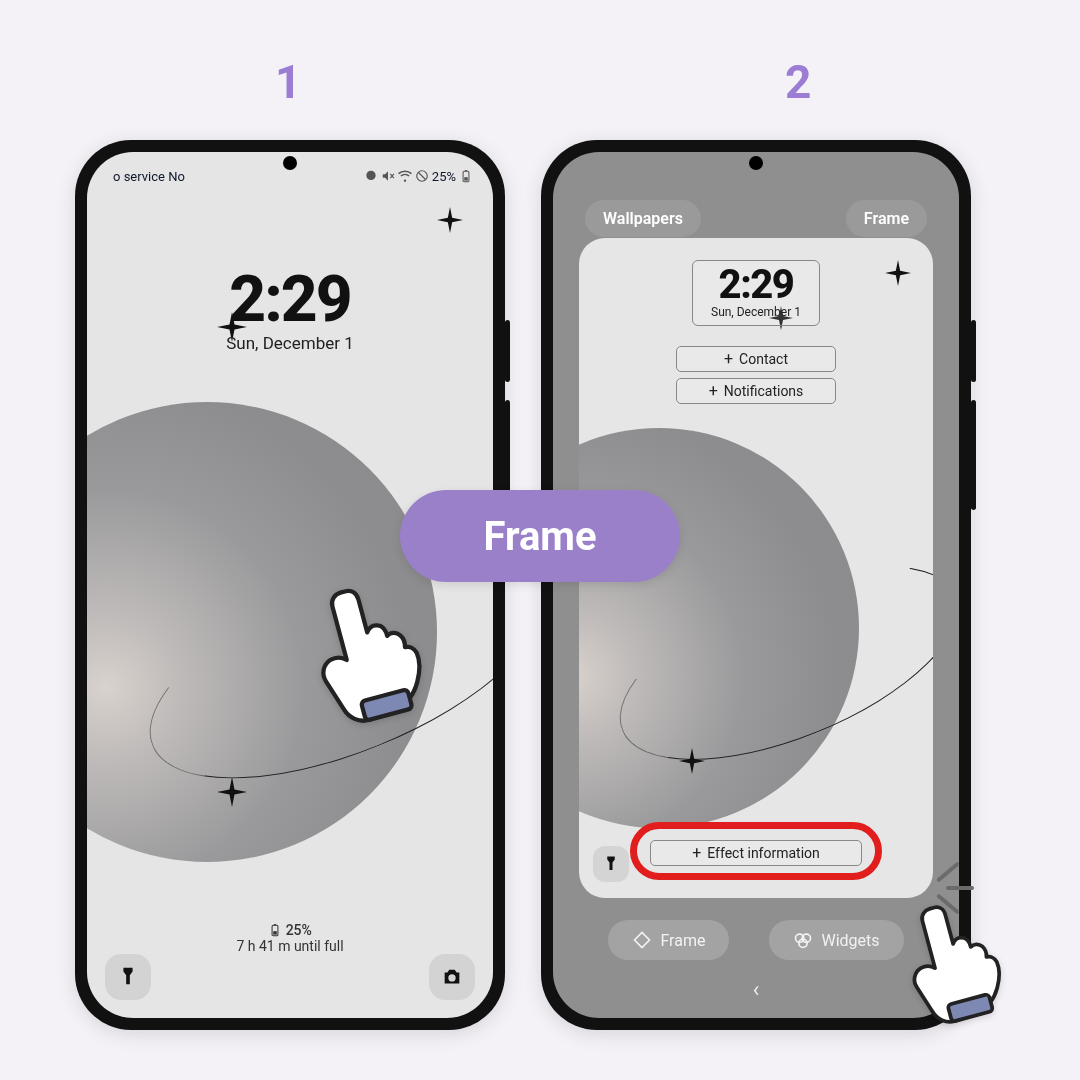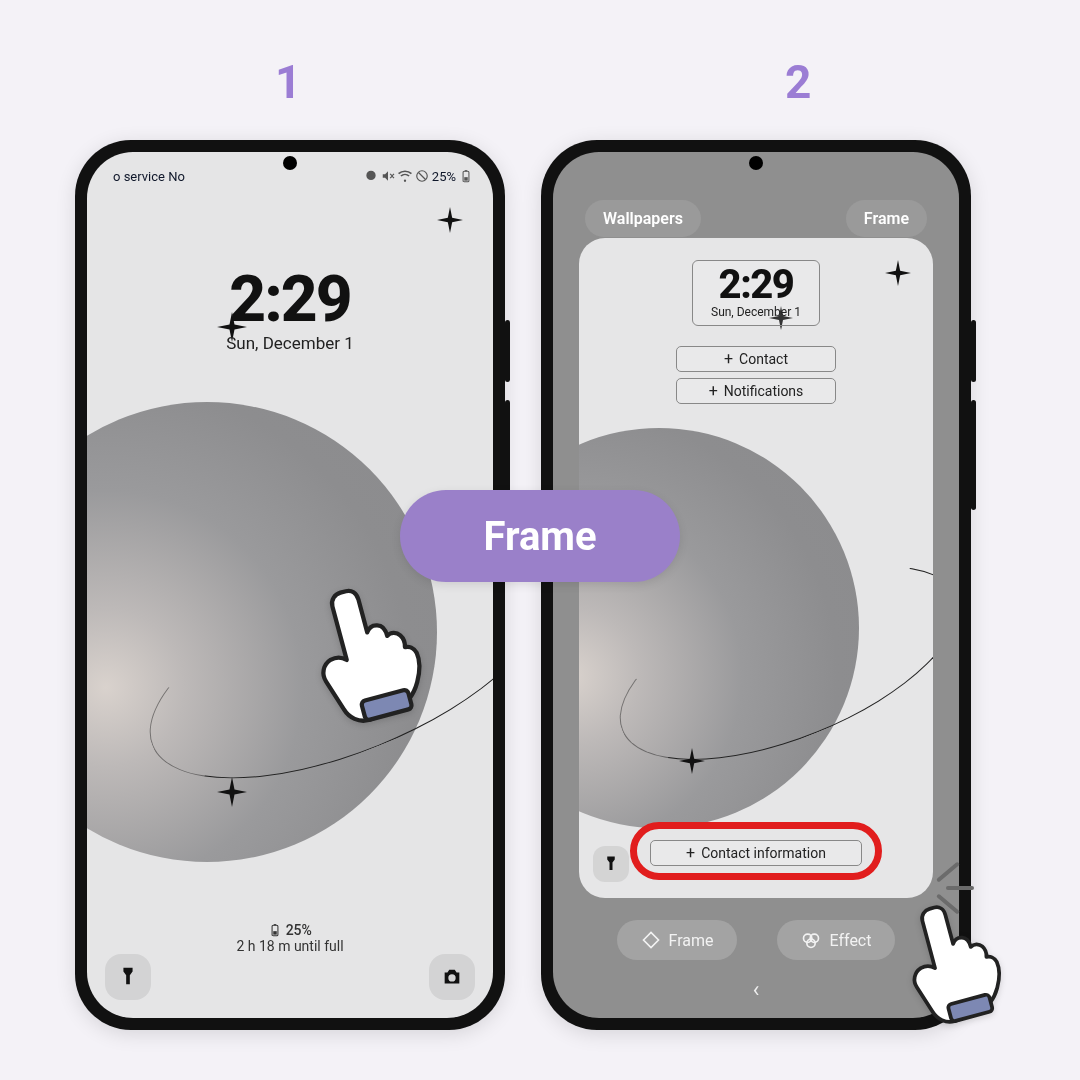--- a/index.html
+++ b/index.html
@@ -354,21 +354,21 @@
       <div class="pct">
         <span class="ico" style="vertical-align:-2px">
             <svg viewBox="0 0 24 24" fill="#333">
               <rect x="7" y="4" width="10" height="18" rx="2" fill="none" stroke="#333" stroke-width="1.8"></rect>
               <rect x="10" y="2" width="4" height="2"></rect>
               <rect x="9" y="14" width="6" height="6"></rect>
             </svg>
           </span>
         <span>25%</span>
       </div>
-      <div>2 h 18 m until full</div>
+      <div>7 h 41 m until full</div>
     </div>
 
     <div class="chip left">
       <svg viewBox="0 0 24 24" fill="#111">
           <path d="M7 2h10v4l-3 4v10h-4V10L7 6z"></path>
         </svg>
     </div>
     <div class="chip right">
       <svg viewBox="0 0 24 24" fill="#111">
           <path d="M4 7h3l2-3h6l2 3h3v12H4zM12 17a4 4 0 1 0-4-4 4 4 0 0 0 4 4z"></path>
@@ -424,21 +424,21 @@
         <span class="plus">+</span>
         <span>Contact</span>
       </div>
       <div class="add-row ar2">
         <span class="plus">+</span>
         <span>Notifications</span>
       </div>
 
       <div class="add-row ar3">
         <span class="plus">+</span>
-        <span>Contact information</span>
+        <span>Effect information</span>
       </div>
       <div class="red-ring"></div>
 
       <div class="mini-chip left">
         <svg viewBox="0 0 24 24" fill="#111">
             <path d="M7 2h10v4l-3 4v10h-4V10L7 6z"></path>
           </svg>
       </div>
     </div>
 
@@ -448,21 +448,21 @@
             <path d="M3 12l9-9 9 9-9 9z"></path>
           </svg>
         <span>Frame</span>
       </div>
       <div class="tbtn">
         <svg viewBox="0 0 24 24" fill="none" stroke="#f2f2f2" stroke-width="2">
             <circle cx="8" cy="10" r="5"></circle>
             <circle cx="16" cy="10" r="5"></circle>
             <circle cx="12" cy="16" r="5"></circle>
           </svg>
-        <span>Effect</span>
+        <span>Widgets</span>
       </div>
     </div>
     <div class="back-caret">‹</div>
   </div>
 </div>
 
 <div class="rays">
   <div class="r1"></div>
     <div class="r2"></div>
     <div class="r3"></div>

